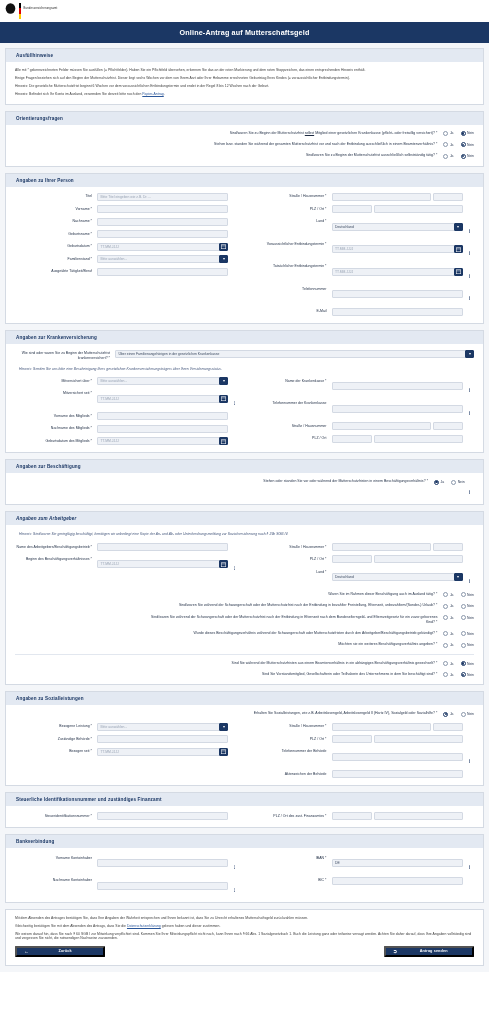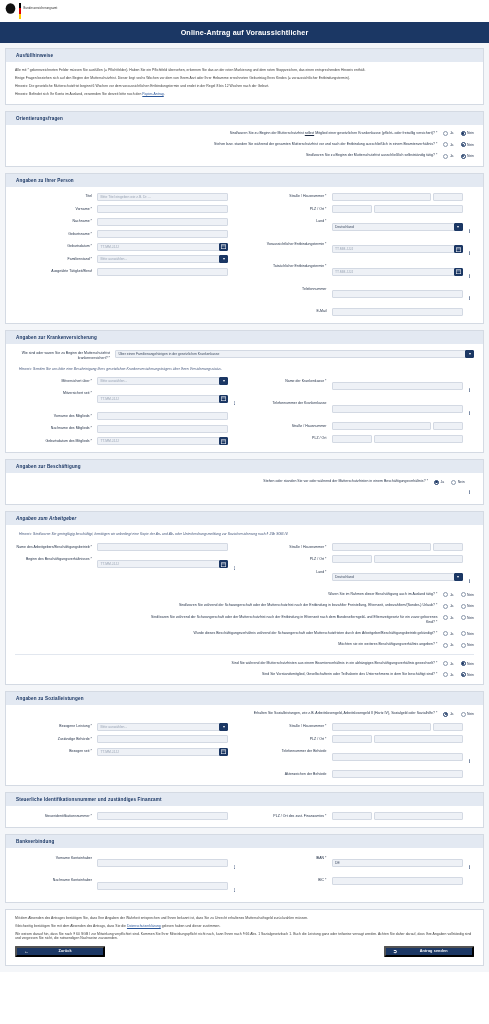--- a/index.html
+++ b/index.html
@@ -280,21 +280,21 @@
 
 <div class="logo-bar">
   <svg class="eagle" viewBox="0 0 32 32">
     <ellipse cx="16" cy="16" rx="14" ry="15" fill="#111"></ellipse>
     <path d="M16 4 L20 9 L24 8 L22 13 L27 16 L22 19 L24 24 L20 23 L16 28 L12 23 L8 24 L10 19 L5 16 L10 13 L8 8 L12 9 Z" fill="#111"></path>
   </svg>
   <div class="flag-rule"></div>
   <div class="logo-text">Bundesversicherungsamt</div>
 </div>
 
-<div class="title-band">Online-Antrag auf Voraussichtlicher</div>
+<div class="title-band">Online-Antrag auf Mutterschaftsgeld</div>
 
 <div class="page">
 
   <section class="panel">
     <div class="panel-head">Ausfüllhinweise</div>
     <div class="panel-body">
       <p class="note">Alle mit * gekennzeichneten Felder müssen Sie ausfüllen (= Pflichtfelder). Haben Sie ein Pflichtfeld übersehen, erkennen Sie das an der roten Markierung und dem roten Stoppzeichen, das einen entsprechenden Hinweis enthält.</p>
       <p class="note">Einige Fragen beziehen sich auf den Beginn der Mutterschutzfrist. Dieser liegt sechs Wochen vor dem von Ihrem Arzt oder Ihrer Hebamme errechneten Geburtstag Ihres Kindes (= voraussichtlicher Entbindungstermin).</p>
       <p class="note">Hinweis: Die gesetzliche Mutterschutzfrist beginnt 6 Wochen vor dem voraussichtlichen Entbindungstermin und endet in der Regel 8 bis 12 Wochen nach der Geburt.</p>
       <p class="note"><span>Hinweis: Befindet sich Ihr Konto im Ausland, verwenden Sie derzeit bitte noch den </span><a href="#">Papier-Antrag</a><span>.</span></p>

